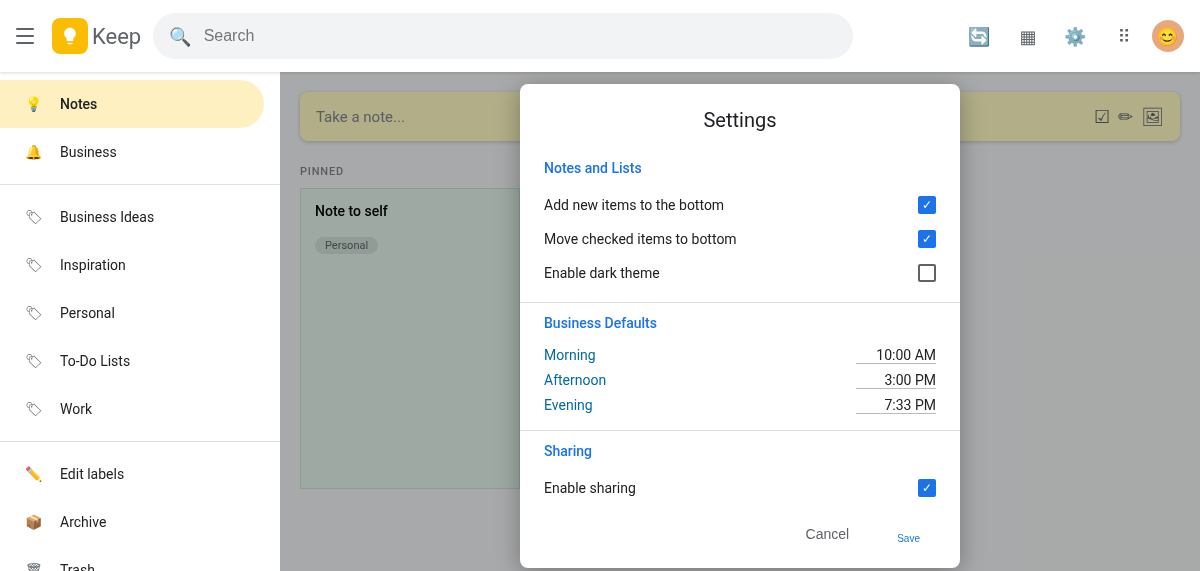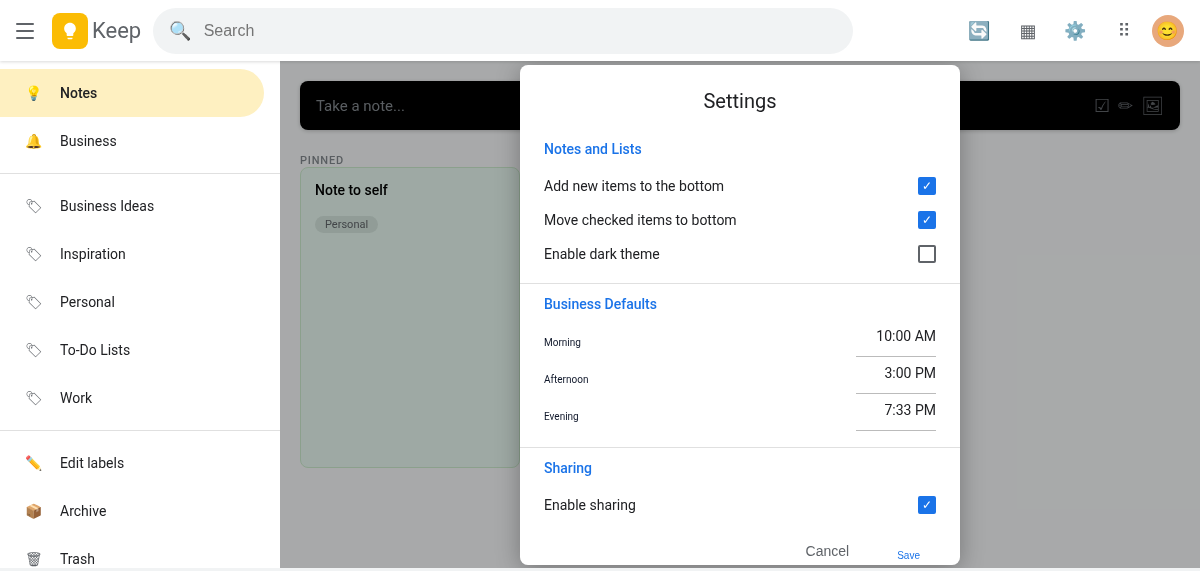--- a/index.html
+++ b/index.html
@@ -1,20 +1,20 @@
 <!DOCTYPE html>
 <html><head>
   <meta charset="utf-8">
   <style>
     * { box-sizing: border-box; margin: 0; padding: 0; }
     body { font-family: 'Google Sans', Roboto, Arial, sans-serif; background: #f1f3f4; height: 571px; overflow: hidden; position: relative; }
 
     
     .topbar {
-      display: flex; align-items: center; height: 61px;
+      display: flex; align-items: center; height: 72px;
       background: #fff; padding: 0 16px; gap: 12px;
       box-shadow: 0 1px 3px rgba(0,0,0,0.15); position: relative; z-index: 10;
     }
     .topbar-left { display: flex; align-items: center; gap: 8px; }
     .hamburger-icon { width: 24px; height: 24px; cursor: pointer; display: flex; flex-direction: column; justify-content: center; gap: 5px; }
     .hamburger-icon span { display: block; width: 18px; height: 2px; background: #5f6368; border-radius: 1px; }
     .logo { display: flex; align-items: center; gap: 4px; margin-left: 4px; }
     .logo-icon { width: 36px; height: 36px; background: #fbbc04; border-radius: 8px; display: flex; align-items: center; justify-content: center; }
     .logo-icon svg { width: 20px; height: 20px; }
     .logo-text { font-size: 22px; color: #5f6368; font-weight: 400; }
@@ -30,33 +30,33 @@
 
     
     .sidebar { width: 280px; background: #fff; padding: 8px 0; flex-shrink: 0; }
     .sidebar-item { display: flex; align-items: center; height: 48px; padding: 0 24px; gap: 16px; cursor: pointer; border-radius: 0 24px 24px 0; margin-right: 16px; font-size: 14px; color: #202124; }
     .sidebar-item.active { background: #fef0c1; font-weight: 500; }
     .sidebar-item-icon { width: 20px; height: 20px; display: flex; align-items: center; justify-content: center; color: #5f6368; }
     .sidebar-divider { height: 1px; background: #e0e0e0; margin: 8px 0; }
 
     
     .main { flex: 1; padding: 20px; overflow-y: auto; position: relative; }
-    .section-label { font-size: 11px; color: #80868b; font-weight: 500; letter-spacing: 0.8px; margin-bottom: 0; }
-
-    
-    .note-input-bar { background: #000000; border-radius: 8px; box-shadow: 0 1px 4px rgba(0,0,0,0.2); padding: 14px 16px; display: flex; align-items: center; justify-content: space-between; margin-bottom: 24px; }
+    .section-label { font-size: 11px; color: #80868b; font-weight: 500; letter-spacing: 0.8px; margin-bottom: 10px; }
+
+    
+    .note-input-bar { background: #fef9c3; border-radius: 8px; box-shadow: 0 1px 4px rgba(0,0,0,0.2); padding: 14px 16px; display: flex; align-items: center; justify-content: space-between; margin-bottom: 24px; }
     .note-placeholder { color: #80868b; font-size: 15px; }
     .note-input-icons { display: flex; gap: 8px; }
     .note-input-icons span { color: #5f6368; font-size: 18px; cursor: pointer; }
 
     
     .notes-grid { display: flex; gap: 12px; flex-wrap: wrap; }
 
     
-    .note-card { background: #fff; border-radius: 8px; border: 1px solid #e0e0e0; width: 220px; padding: 14px; position: relative; }
+    .note-card { background: #fff; border-radius: 0; border: 1px solid #e0e0e0; width: 220px; padding: 14px; position: relative; }
     .note-card.green { background: #e2f3eb; border-color: #c8e6c9; }
     .note-card.brown { background: #a27250; border-color: #8d6035; color: #fff; width: 190px; }
     .note-card-title { font-size: 14px; font-weight: 500; margin-bottom: 8px; }
     .note-card-body { font-size: 13px; color: #5f6368; }
     .note-card-tag { display: inline-block; background: rgba(0,0,0,0.08); border-radius: 100px; font-size: 11px; padding: 2px 10px; margin-top: 10px; color: #5f6368; }
     .note-card.brown .note-card-tag { background: rgba(255,255,255,0.2); color: #fff; }
     .checkbox-list { list-style: none; }
     .checkbox-list li { display: flex; align-items: flex-start; gap: 6px; font-size: 13px; margin-bottom: 4px; }
     .checkbox-list li input { margin-top: 2px; }
 
@@ -75,22 +75,22 @@
     .settings-row-label { font-size: 14px; color: #202124; }
     .checkbox-ctrl { width: 18px; height: 18px; border: 2px solid #5f6368; border-radius: 2px; display: flex; align-items: center; justify-content: center; cursor: pointer; flex-shrink: 0; }
     .checkbox-ctrl.checked { background: #1a73e8; border-color: #1a73e8; }
     .checkbox-ctrl.checked::after { content: '✓'; color: #fff; font-size: 12px; }
     .settings-divider { height: 1px; background: #e0e0e0; margin: 12px 0; }
     .settings-footer { display: flex; justify-content: flex-end; gap: 16px; padding: 12px 24px 0 24px; }
     .btn-cancel { font-size: 14px; color: #5f6368; padding: 8px 16px; border-radius: 4px; cursor: pointer; background: transparent; border: none; font-weight: 500; }
     .btn-save { font-size: 10px; color: #1a73e8; padding: 8px 16px; border-radius: 4px; cursor: pointer; background: transparent; border: none; font-weight: 400; margin-top: 8px; }
 
     .time-row { display: flex; align-items: center; justify-content: space-between; padding: 4px 24px; }
-    .time-label { font-size: 10px; color: #0f172a; text-align: right; }
-    .time-value { font-size: 14px; color: #202124; border-bottom: 1px solid #bbb; padding-bottom: 12px; min-width: 80px; text-align: right; }
+    .time-label { font-size: 14px; color: #0369a1; text-align: right; }
+    .time-value { font-size: 14px; color: #202124; border-bottom: 1px solid #bbb; padding-bottom: 0; min-width: 80px; text-align: right; }
   </style>
 </head>
 <body>
 
 <div class="topbar">
   <div class="topbar-left">
     <div class="hamburger-icon">
       <span></span>
         <span></span>
         <span></span>

